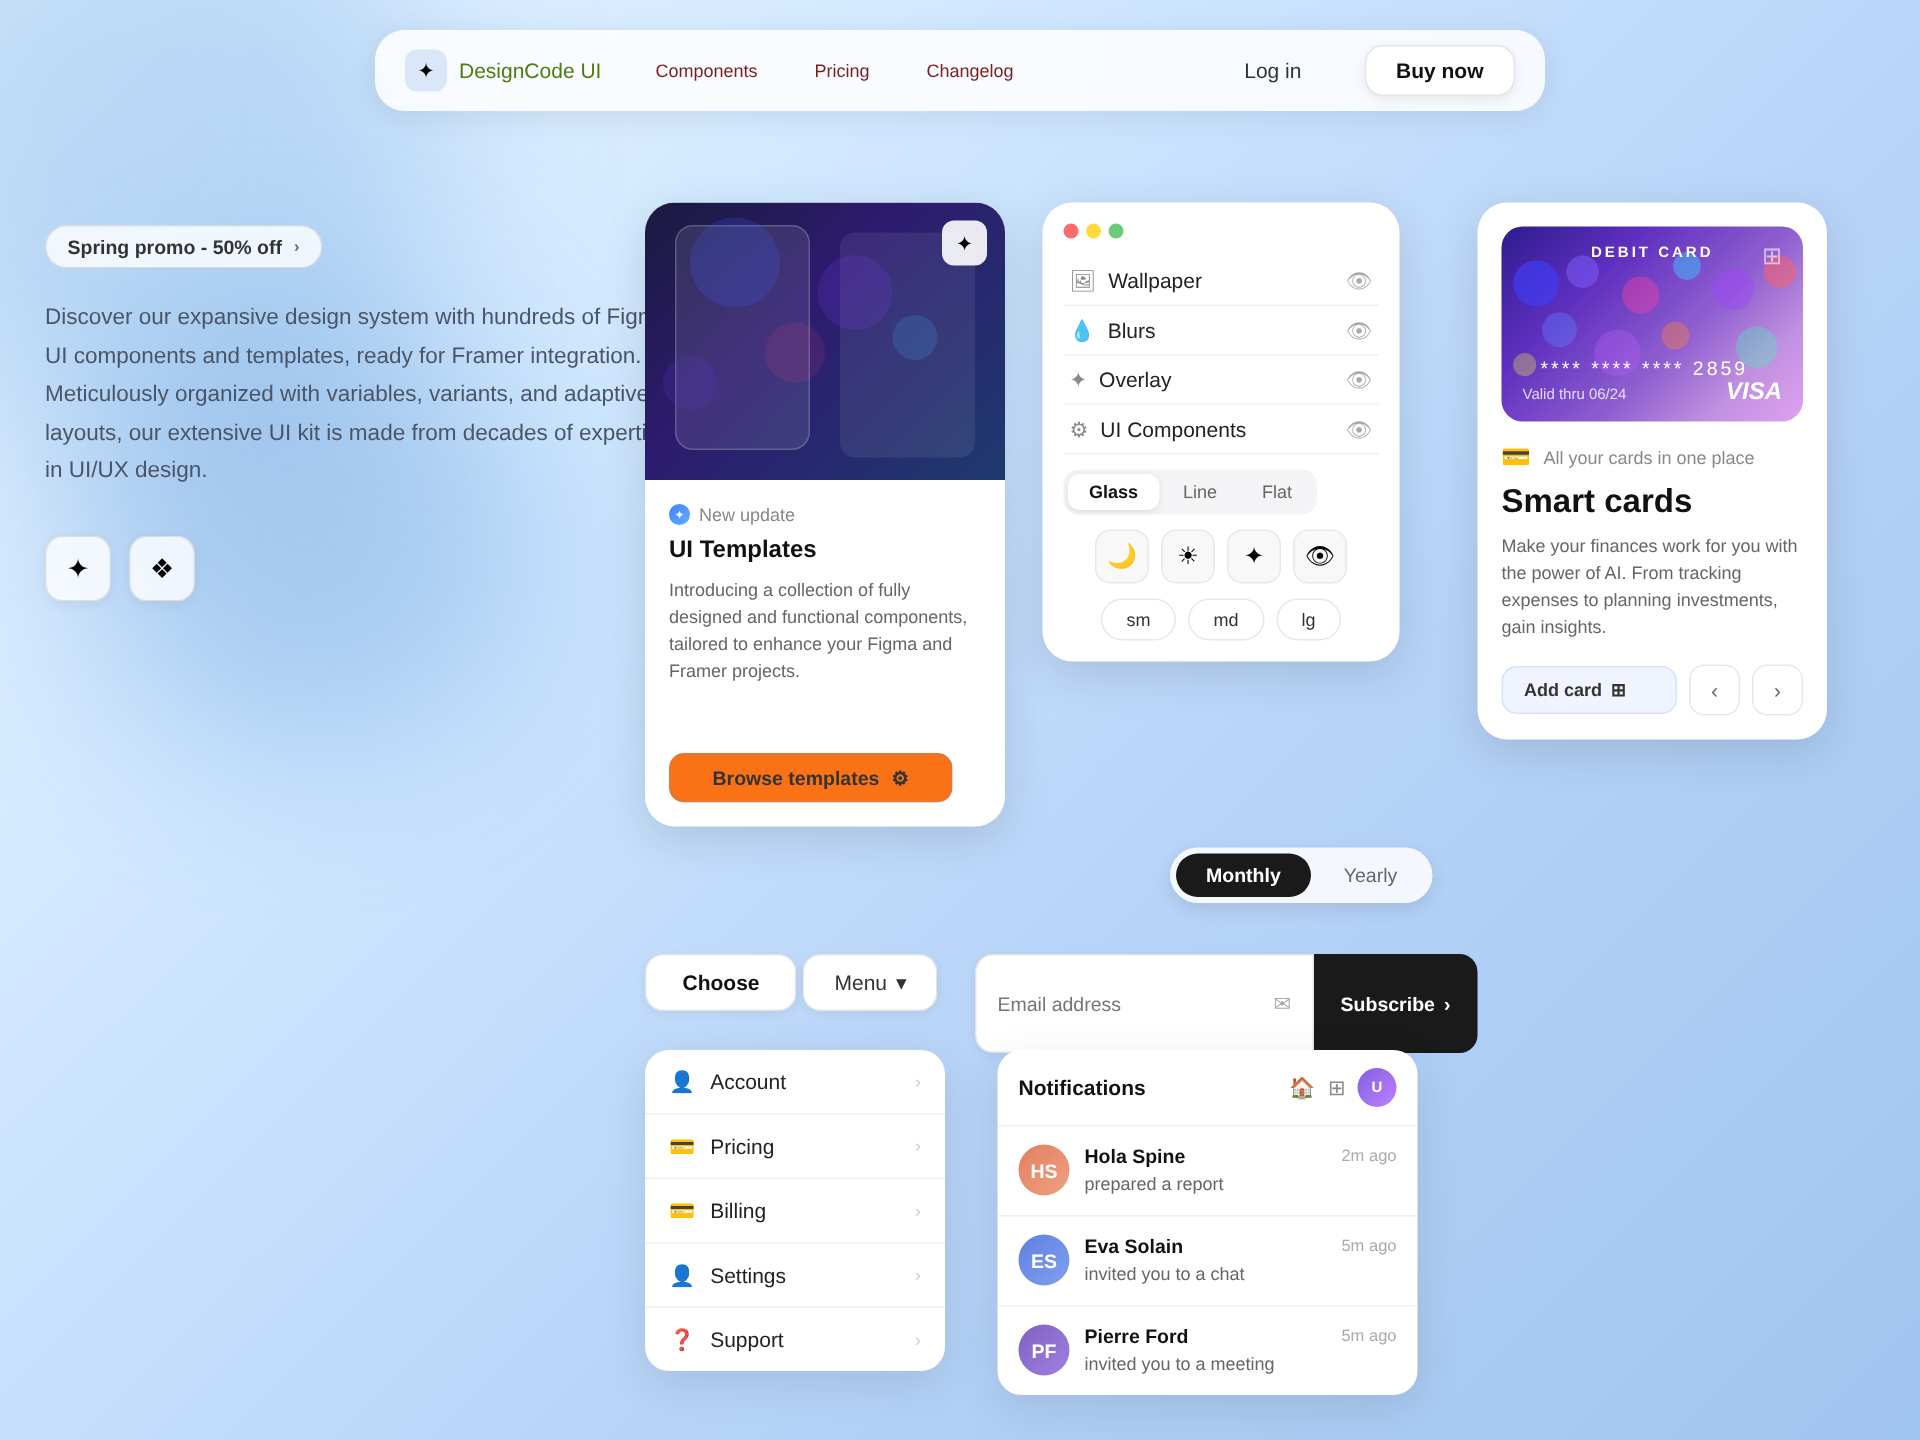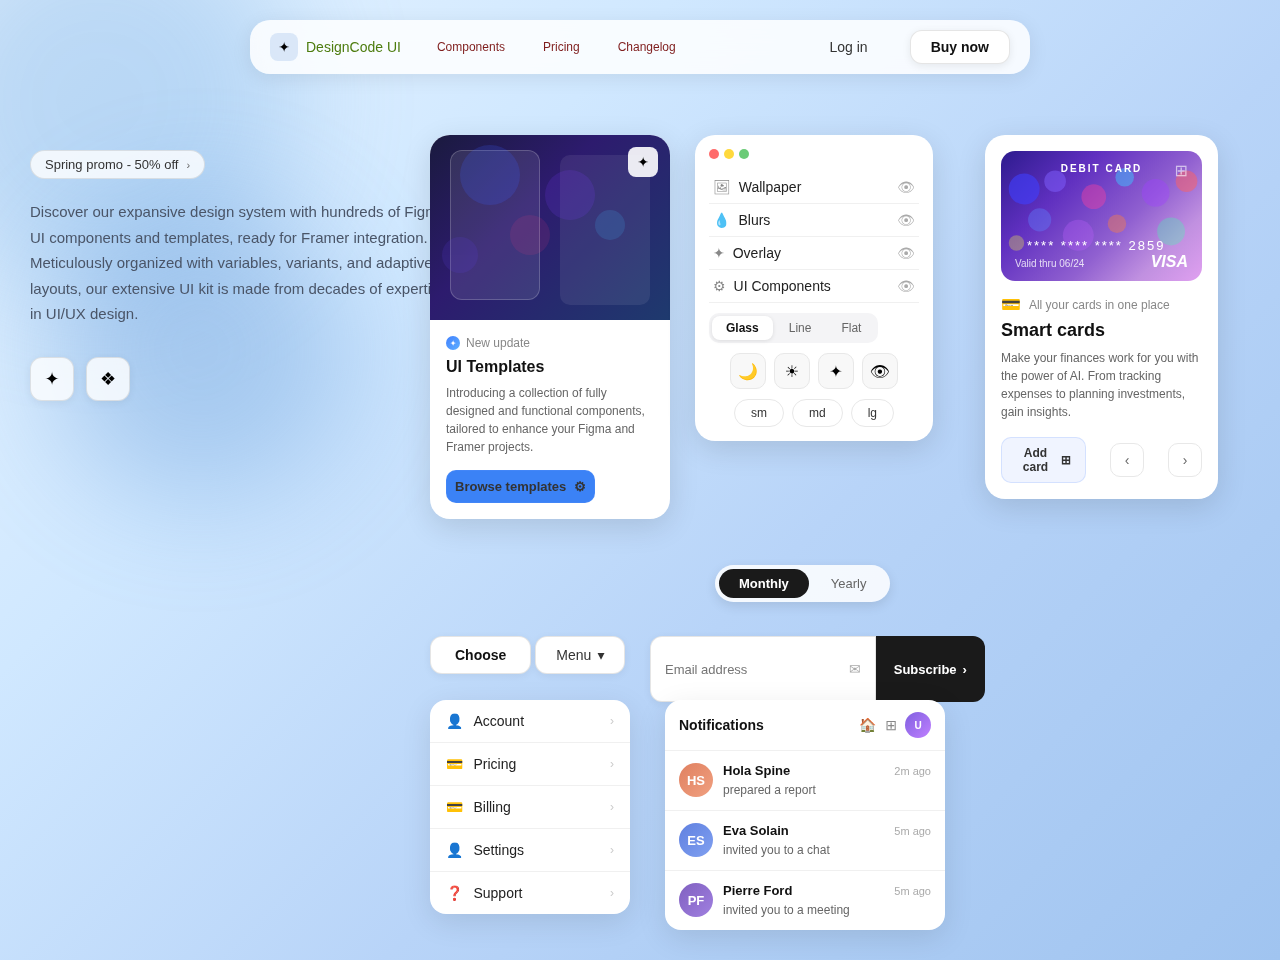--- a/index.html
+++ b/index.html
@@ -118,21 +118,21 @@
     }
     .spring-promo {
       display: inline-flex;
       align-items: center;
       gap: 8px;
       background: rgba(255,255,255,0.8);
       border: 1px solid rgba(0,0,0,0.1);
       border-radius: 20px;
       padding: 6px 14px;
       font-size: 13px;
-      font-weight: 400;
+      font-weight: 700;
       color: #333;
       cursor: pointer;
       margin-bottom: 20px;
     }
     .spring-promo-chevron {
       font-size: 11px;
       color: #666;
     }
     .hero-title {
       font-size: 42px;
@@ -241,28 +241,29 @@
     .card-templates-desc {
       font-size: 12px;
       color: #666;
       line-height: 1.5;
       margin-bottom: 14px;
     }
     .btn-browse {
       display: inline-flex;
       align-items: center;
       gap: 8px;
-      background: #3b82f6;
+      background: #f97316;
       border: 1px solid rgba(100,150,255,0.2);
       border-radius: 10px;
-      padding: 8px 8px;
+      padding: 8px 28px;
       font-size: 13px;
       font-weight: 600;
       color: #333;
       cursor: pointer;
+      margin-top: 32px;
     }
 
     
     .card-settings {
       position: absolute;
       top: 135px;
       left: 695px;
       width: 238px;
       background: white;
       border-radius: 20px;
@@ -354,21 +355,21 @@
       cursor: pointer;
       border: 1px solid #e8e8e8;
       background: white;
       color: #333;
     }
 
     
     .monthly-yearly {
       position: absolute;
       top: 565px;
-      left: 715px;
+      left: 780px;
       display: flex;
       gap: 0;
     }
     .my-toggle-container {
       background: rgba(255,255,255,0.85);
       border-radius: 20px;
       padding: 4px;
       display: inline-flex;
       gap: 2px;
       box-shadow: 0 4px 12px rgba(0,0,0,0.1);
@@ -541,35 +542,35 @@
     }
     .smart-card-meta-icon {
       font-size: 16px;
       color: #888;
     }
     .smart-card-meta-text {
       font-size: 12px;
       color: #888;
     }
     .smart-card-title {
-      font-size: 18px;
+      font-size: 22px;
       font-weight: 800;
       color: #111;
       margin-bottom: 8px;
     }
     .smart-card-desc {
       font-size: 12px;
       color: #666;
       line-height: 1.5;
       margin-bottom: 16px;
     }
     .smart-card-actions {
       display: flex;
       align-items: center;
-      gap: 24px;
+      gap: 8px;
     }
     .add-card-btn {
       display: flex;
       align-items: center;
       gap: 6px;
       padding: 8px 14px;
       background: #f0f4ff;
       border: 1px solid rgba(100,150,255,0.2);
       border-radius: 10px;
       font-size: 12px;

